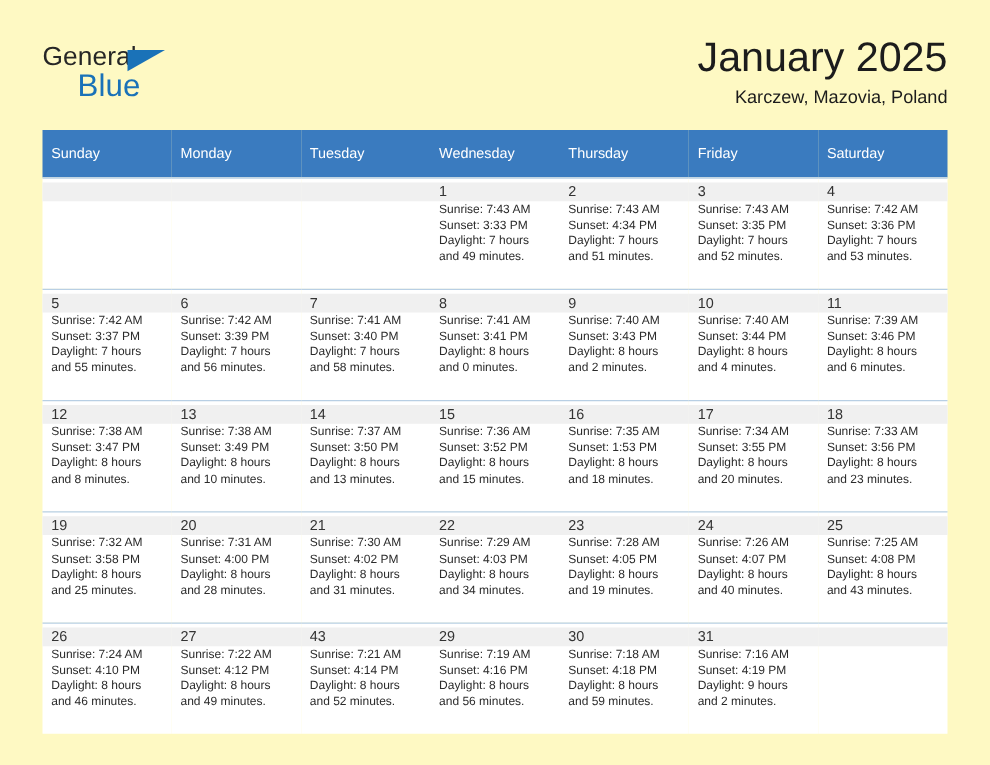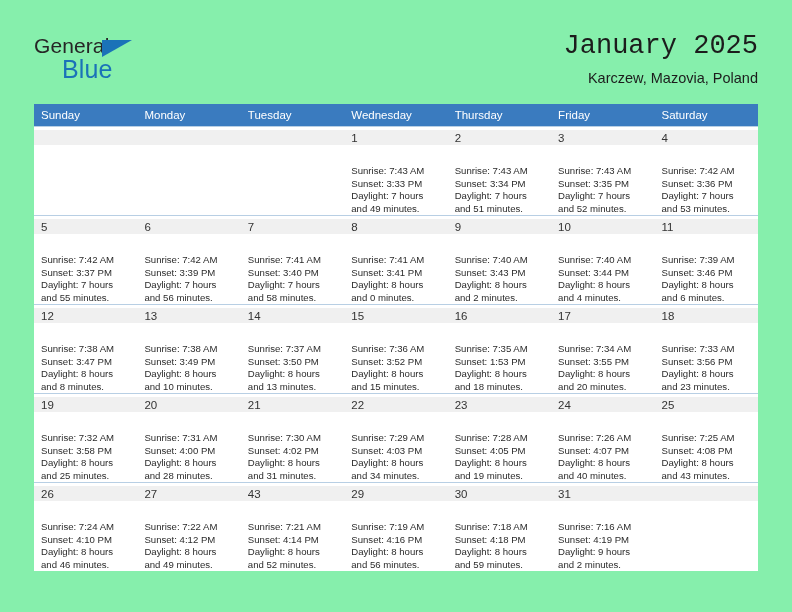--- a/index.html
+++ b/index.html
@@ -9,21 +9,21 @@
     width: 792px;
     height: 612px;
     background: #ffffff;
     font-family: "Liberation Sans", sans-serif;
     -webkit-font-smoothing: antialiased;
   }
   .page {
     position: relative;
     width: 792px;
     height: 612px;
-    background: #86efac;
+    background: #fef9c3;
   }
 
   
   .header {
     position: absolute;
     left: 34px;
     top: 30px;
     right: 34px;
     height: 68px;
   }
@@ -62,27 +62,26 @@
     font-family: "Liberation Sans", sans-serif;
   }
 
   .title-block {
     position: absolute;
     right: 0;
     top: 0;
     text-align: right;
   }
   .cal-title {
-    font-size: 27px;
+    font-size: 33px;
     color: #1c1c1c;
     line-height: 32px;
     white-space: nowrap;
     font-weight: normal;
     margin: 0;
-    font-family: Liberation Mono, monospace;
   }
   .cal-subtitle {
     font-size: 14.5px;
     color: #1c1c1c;
     line-height: 20px;
     white-space: nowrap;
     margin: 6px 0 16px 0;
     font-weight: normal;
   }
 
@@ -95,21 +94,21 @@
     border-collapse: collapse;
     table-layout: fixed;
   }
   .cal th {
     background: #3a7bbf;
     color: #ffffff;
     font-size: 11.5px;
     font-weight: normal;
     text-align: left;
     padding: 5px 0 5px 7px;
-    height: 22px;
+    height: 38px;
     border: none;
   }
   .cal td {
     width: 103.4px;
     height: 89px;
     vertical-align: top;
     padding: 0;
     border: none;
     background: #ffffff;
   }
@@ -129,21 +128,21 @@
     height: 15px;
     background: #f0f0f0;
     margin: 0 -6px 0 -7px;
     padding: 1px 0 2px 7px;
   }
   .cell.empty .daynum { background: #f0f0f0; }
   .info {
     font-size: 9.6px;
     color: #2b2b2b;
     line-height: 12.6px;
-    padding-top: 20px;
+    padding-top: 1px;
   }
   .info div { white-space: nowrap; }
 </style>
 </head>
 <body>
 
 <div class="page">
 
   <div class="header">
 
@@ -207,21 +206,21 @@
                 </div>
               </div>
             </div>
           </td>
           <td>
             <div class="cell">
               <div class="cell-inner">
                 <div class="daynum">2</div>
                 <div class="info">
                   <div>Sunrise: 7:43 AM</div>
-                  <div>Sunset: 3:34 PM</div>
+                  <div>Sunset: 4:34 PM</div>
                   <div>Daylight: 7 hours</div>
                   <div>and 51 minutes.</div>
                 </div>
               </div>
             </div>
           </td>
           <td>
             <div class="cell">
               <div class="cell-inner">
                 <div class="daynum">3</div>

